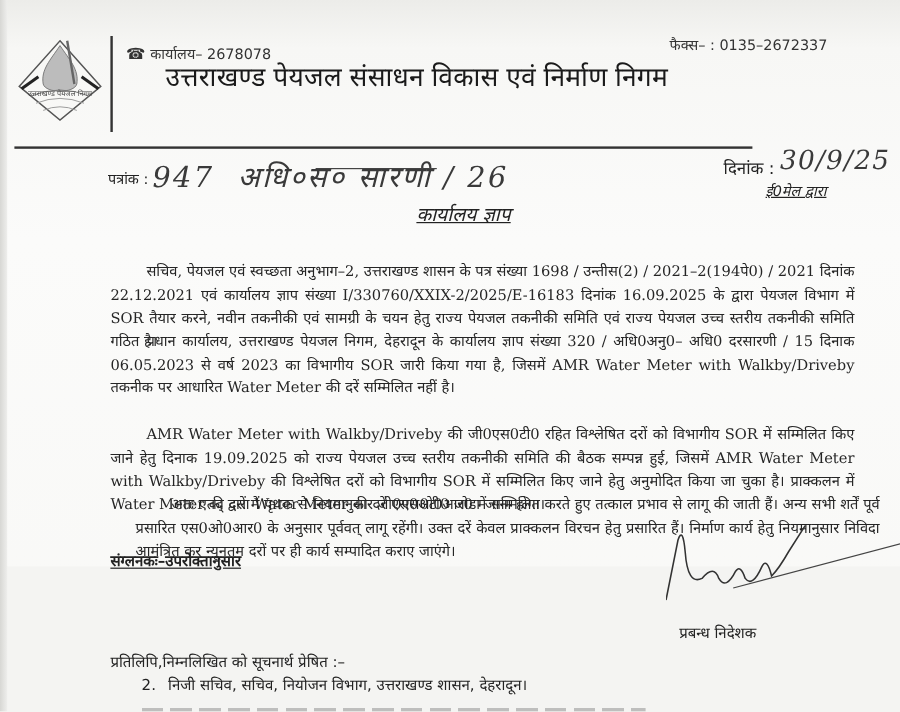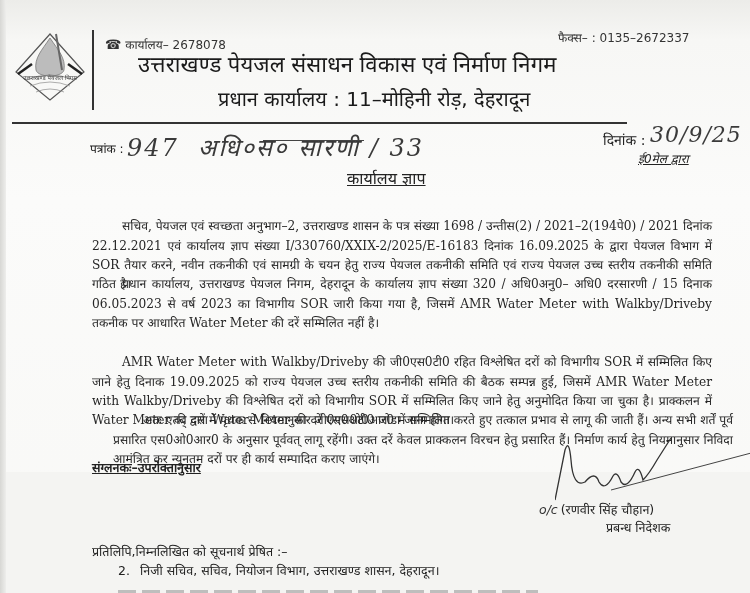--- a/index.html
+++ b/index.html
@@ -66,20 +66,21 @@
       position: absolute; left: 650px; top: 122px; font-size: 22px; font-style: italic; color: #3a3a3a;
       font-family: "DejaVu Serif", serif; letter-spacing: 1px;
     }
     .email-note {
       position: absolute; left: 638px; top: 150px; font-size: 12px; font-style: italic;
       text-decoration: underline; font-family: "DejaVu Sans", sans-serif;
     }
     .memo-title {
       position: absolute; left: 347px; top: 167px; font-size: 16px; text-decoration: underline;
       font-family: "DejaVu Sans", sans-serif;
+      font-style: italic;
     }
     
     .body-text {
       position: absolute; left: 92px; width: 620px; font-size: 12.2px; line-height: 19.4px;
       text-align: justify; color: #252525; font-family: "DejaVu Serif", serif;
     }
     .body-text.indent { text-indent: 30px; }
     .p1 { top: 205px; }
     .p2 { top: 263px; }
     .p3 { top: 341px; }
@@ -90,21 +91,21 @@
     }
     
     .signature {
       position: absolute; left: 555px; top: 430px; width: 200px; height: 80px;
     }
     .signer-name {
       position: absolute; left: 539px; top: 501px; font-size: 12.5px; font-family: "DejaVu Sans", sans-serif;
     }
     .signer-name .oc { font-style: italic; margin-right: 3px; color: #333; }
     .signer-title {
-      position: absolute; left: 566px; top: 519px; font-size: 12.5px; font-family: "DejaVu Sans", sans-serif; margin-left: 40px;
+      position: absolute; left: 566px; top: 519px; font-size: 12.5px; font-family: "DejaVu Sans", sans-serif;
     }
     
     .copy-heading {
       position: absolute; left: 92px; top: 543px; font-size: 12.5px; font-family: "DejaVu Sans", sans-serif;
     }
     .copy-list {
       position: absolute; left: 118px; top: 561px; margin: 0; padding: 0; list-style: none;
       font-size: 12.5px; font-family: "DejaVu Sans", sans-serif; line-height: 19px;
     }
     .copy-list li .num { display: inline-block; width: 22px; }
@@ -131,49 +132,45 @@
     <path d="M24,62 Q38,56 52,62" fill="none" stroke="#999" stroke-width="0.8"></path>
     <text x="38" y="50" font-size="6" text-anchor="middle" fill="#444" font-family="DejaVu Sans, sans-serif">उत्तराखण्ड पेयजल निगम</text>
   </svg>
   <div class="header-vline"></div>
 
   <div class="phone">
     <span class="icon">☎</span><span>कार्यालय– 2678078</span>
   </div>
   <div class="fax">फैक्स– : 0135–2672337</div>
   <div class="org-title">उत्तराखण्ड पेयजल संसाधन विकास एवं निर्माण निगम</div>
-  <div class="org-address">प्रधान कार्यालय : 11–मोहिनी रोड़, देहरादून</div>
   <div class="header-hline"></div>
 
   <div class="ref-label">पत्रांक :</div>
   <div class="ref-hand">
     <span>947</span>
     &nbsp;<span class="struck">अधि०स० सारणी</span>
-    <span>/ 33</span>
+    <span>/ 26</span>
   </div>
   <div class="date-label">दिनांक :</div>
   <div class="date-hand">30/9/25</div>
   <div class="email-note">ई0मेल द्वारा</div>
 
   <div class="memo-title">कार्यालय ज्ञाप</div>
 
   <p class="body-text indent p1">सचिव, पेयजल एवं स्वच्छता अनुभाग–2, उत्तराखण्ड शासन के पत्र संख्या 1698 / उन्तीस(2) / 2021–2(194पे0) / 2021 दिनांक 22.12.2021 एवं कार्यालय ज्ञाप संख्या I/330760/XXIX-2/2025/E-16183 दिनांक 16.09.2025 के द्वारा पेयजल विभाग में SOR तैयार करने, नवीन तकनीकी एवं सामग्री के चयन हेतु राज्य पेयजल तकनीकी समिति एवं राज्य पेयजल उच्च स्तरीय तकनीकी समिति गठित है।</p>
   <p class="body-text indent p2">प्रधान कार्यालय, उत्तराखण्ड पेयजल निगम, देहरादून के कार्यालय ज्ञाप संख्या 320 / अधि0अनु0– अधि0 दरसारणी / 15 दिनाक 06.05.2023 से वर्ष 2023 का विभागीय SOR जारी किया गया है, जिसमें AMR Water Meter with Walkby/Driveby तकनीक पर आधारित Water Meter की दरें सम्मिलित नहीं है।</p>
   <p class="body-text indent p3">AMR Water Meter with Walkby/Driveby की जी0एस0टी0 रहित विश्लेषित दरों को विभागीय SOR में सम्मिलित किए जाने हेतु दिनाक 19.09.2025 को राज्य पेयजल उच्च स्तरीय तकनीकी समिति की बैठक सम्पन्न हुई, जिसमें AMR Water Meter with Walkby/Driveby की विश्लेषित दरों को विभागीय SOR में सम्मिलित किए जाने हेतु अनुमोदित किया जा चुका है। प्राक्कलन में Water Meter की दरों में पृथक से नियमानुसार जी0एस0टी0 जोडा जाना होगा।</p>
   <p class="body-text indent p4">अतः एतद् द्वारा Water Meter की दरें एस0ओ0आर0 में सम्मिलित करते हुए तत्काल प्रभाव से लागू की जाती हैं। अन्य सभी शर्तें पूर्व प्रसारित एस0ओ0आर0 के अनुसार पूर्ववत् लागू रहेंगी। उक्त दरें केवल प्राक्कलन विरचन हेतु प्रसारित हैं। निर्माण कार्य हेतु नियमानुसार निविदा आमंत्रित कर न्यूनतम दरों पर ही कार्य सम्पादित कराए जाएंगे।</p>
 
   <div class="enclosure">संग्लनकः–उपरोक्तानुसार</div>
 
   <svg class="signature" viewBox="0 0 200 80">
     <path d="M0,70 L10,20 Q14,8 16,30 Q18,58 30,52 Q40,40 44,52 Q50,62 58,46 Q62,40 66,52 Q72,60 80,42 Q84,34 88,50 Q94,44 102,30 L116,8" fill="none" stroke="#333" stroke-width="1.3"></path>
     <path d="M56,60 L200,22" fill="none" stroke="#444" stroke-width="1"></path>
   </svg>
-  <div class="signer-name">
-    <span class="oc">o/c</span><span>(रणवीर सिंह चौहान)</span>
-  </div>
   <div class="signer-title">प्रबन्ध निदेशक</div>
 
   <div class="copy-heading">प्रतिलिपि,निम्नलिखित को सूचनार्थ प्रेषित :–</div>
   <ul class="copy-list">
     <li>
       <span class="num">2.</span><span>निजी सचिव, सचिव, नियोजन विभाग, उत्तराखण्ड शासन, देहरादून।</span>
     </li>
   </ul>
   <div class="cut-line"></div>
 </div>

